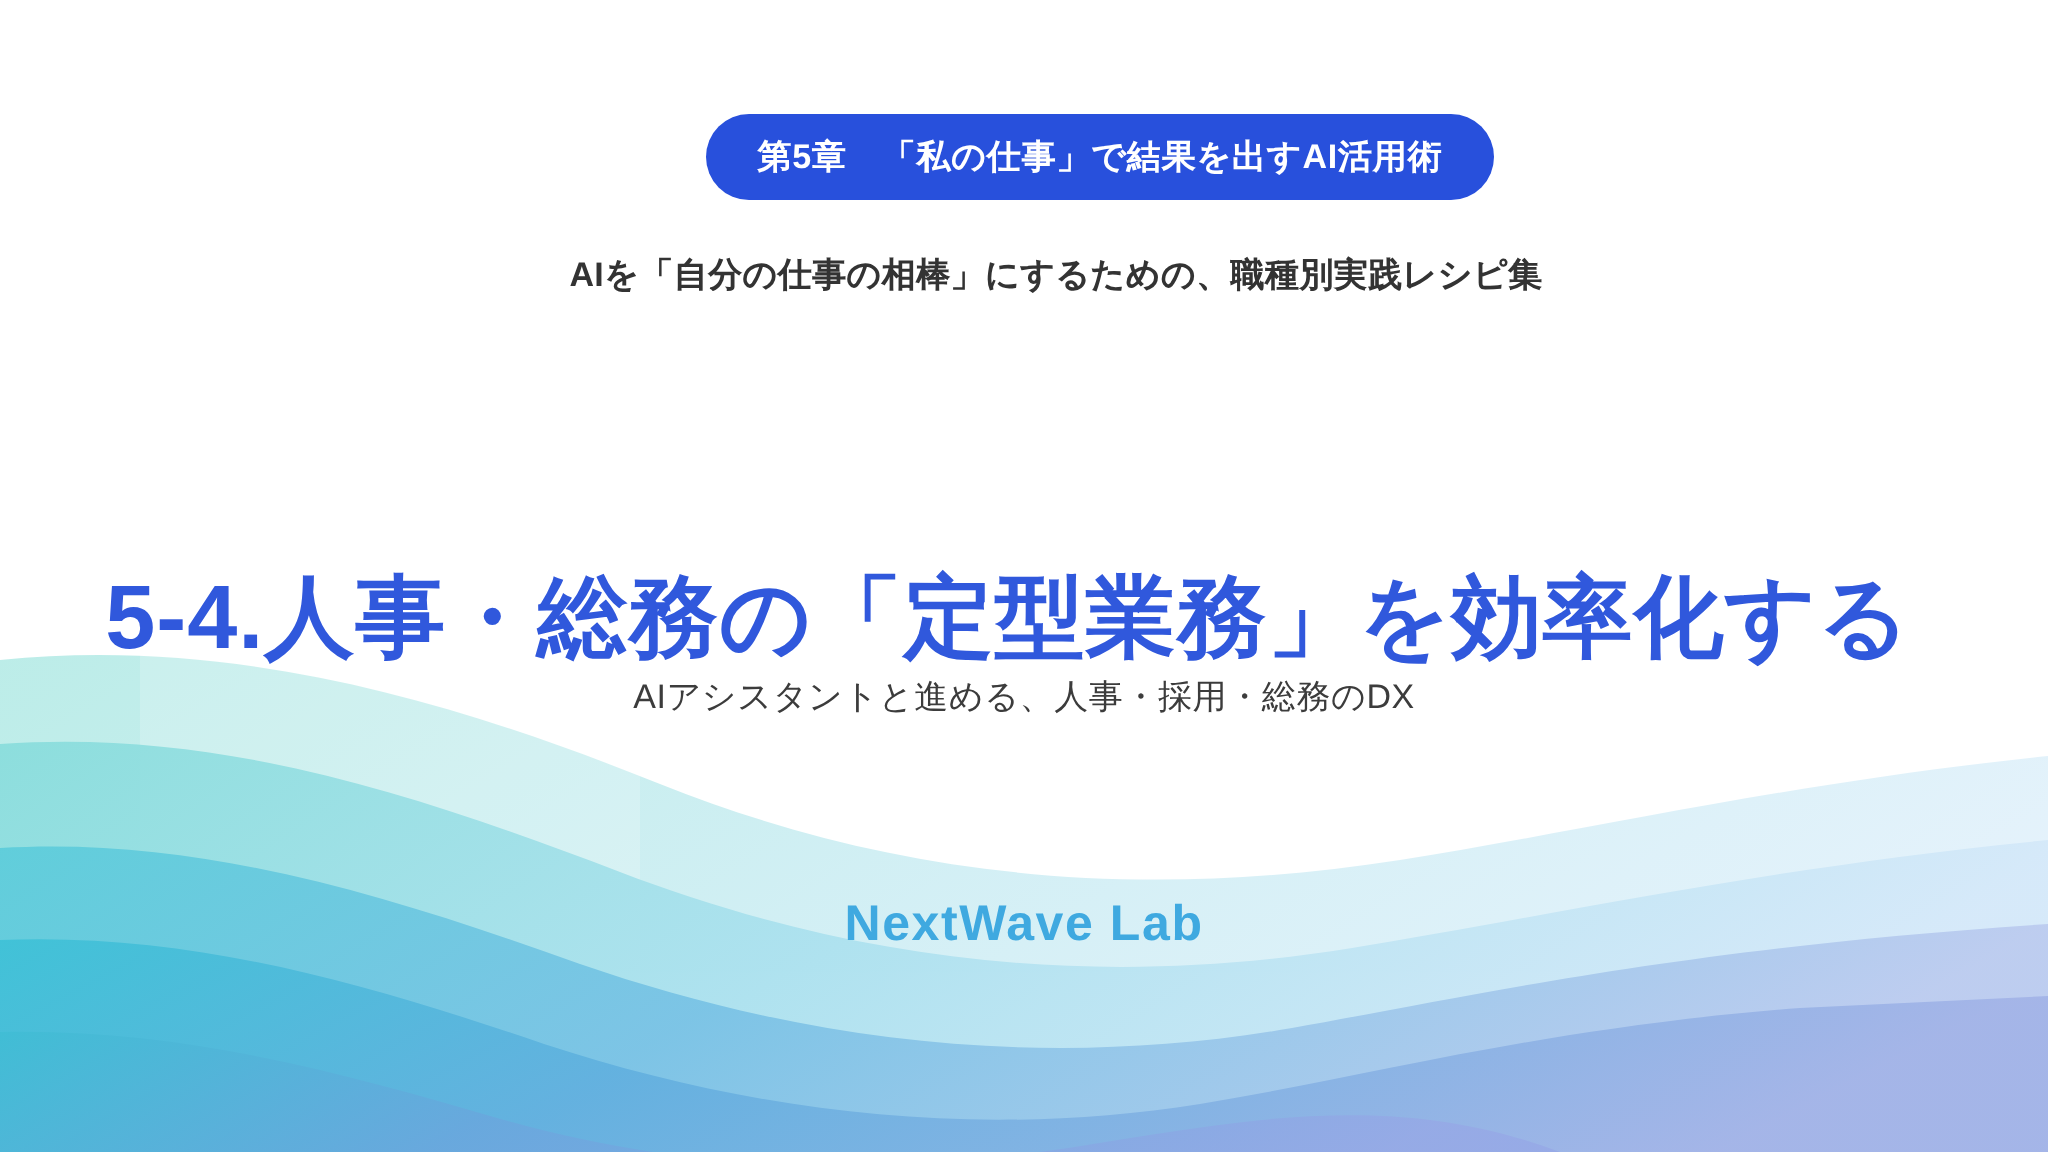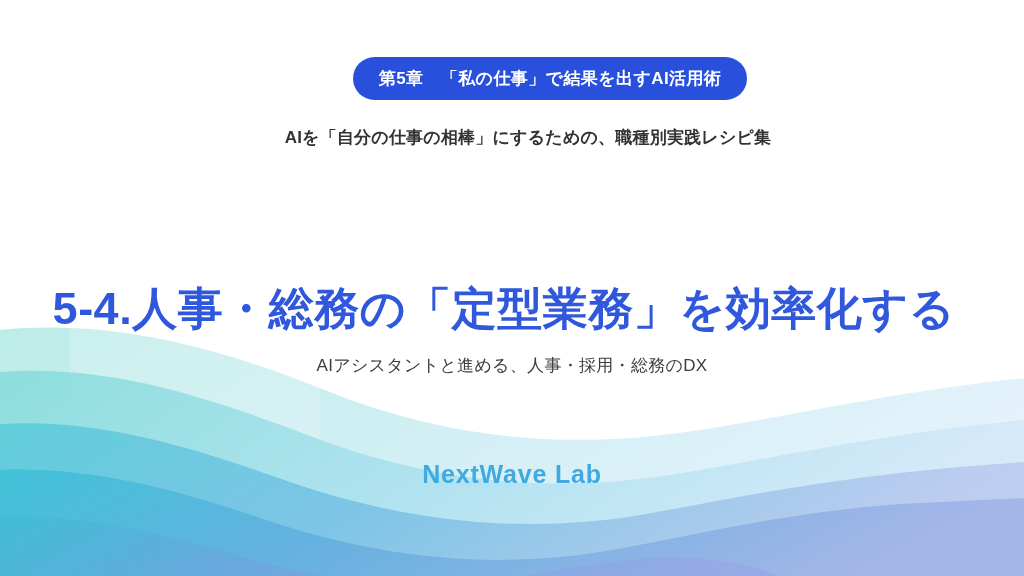--- a/index.html
+++ b/index.html
@@ -80,21 +80,21 @@
     font-size: 45px;
     font-weight: bold;
     letter-spacing: 0.5px;
     white-space: nowrap;
   }
 
   
   .description {
     position: absolute;
     left: 0;
-    top: 354px;
+    top: 337px;
     width: 1024px;
     text-align: center;
     color: #3c3c3c;
     font-size: 17px;
     font-weight: normal;
     letter-spacing: 0.3px;
     white-space: nowrap;
   }
 
   
@@ -102,21 +102,20 @@
     position: absolute;
     left: 0;
     top: 448px;
     width: 1024px;
     text-align: center;
     color: #3fa9e0;
     font-size: 25px;
     font-weight: bold;
     letter-spacing: 0.8px;
     white-space: nowrap;
-    margin-top: 12px;
   }
 </style>
 </head>
 <body>
 
 <div class="slide">
 
   <svg class="wave-art" viewBox="0 0 1024 576" preserveAspectRatio="none" aria-hidden="true">
     <defs>
       <linearGradient id="gTealA" x1="0" y1="0" x2="1" y2="0.4">

